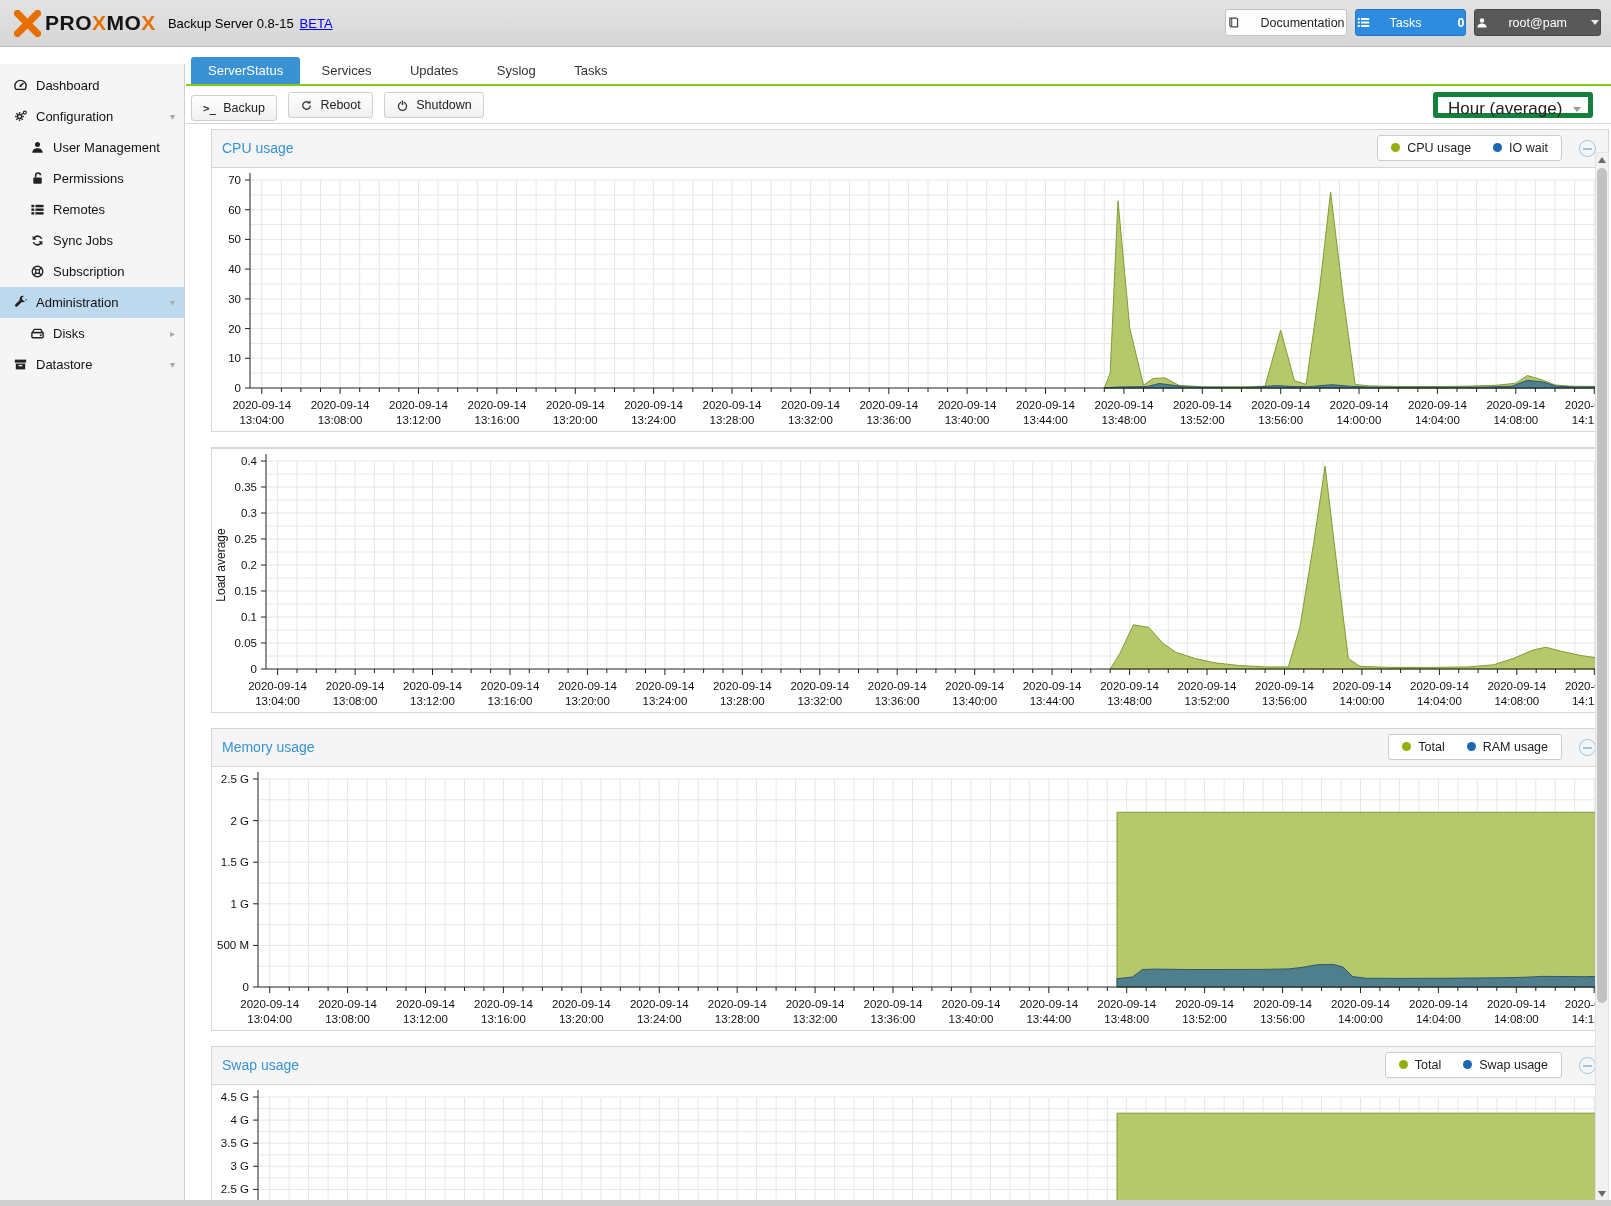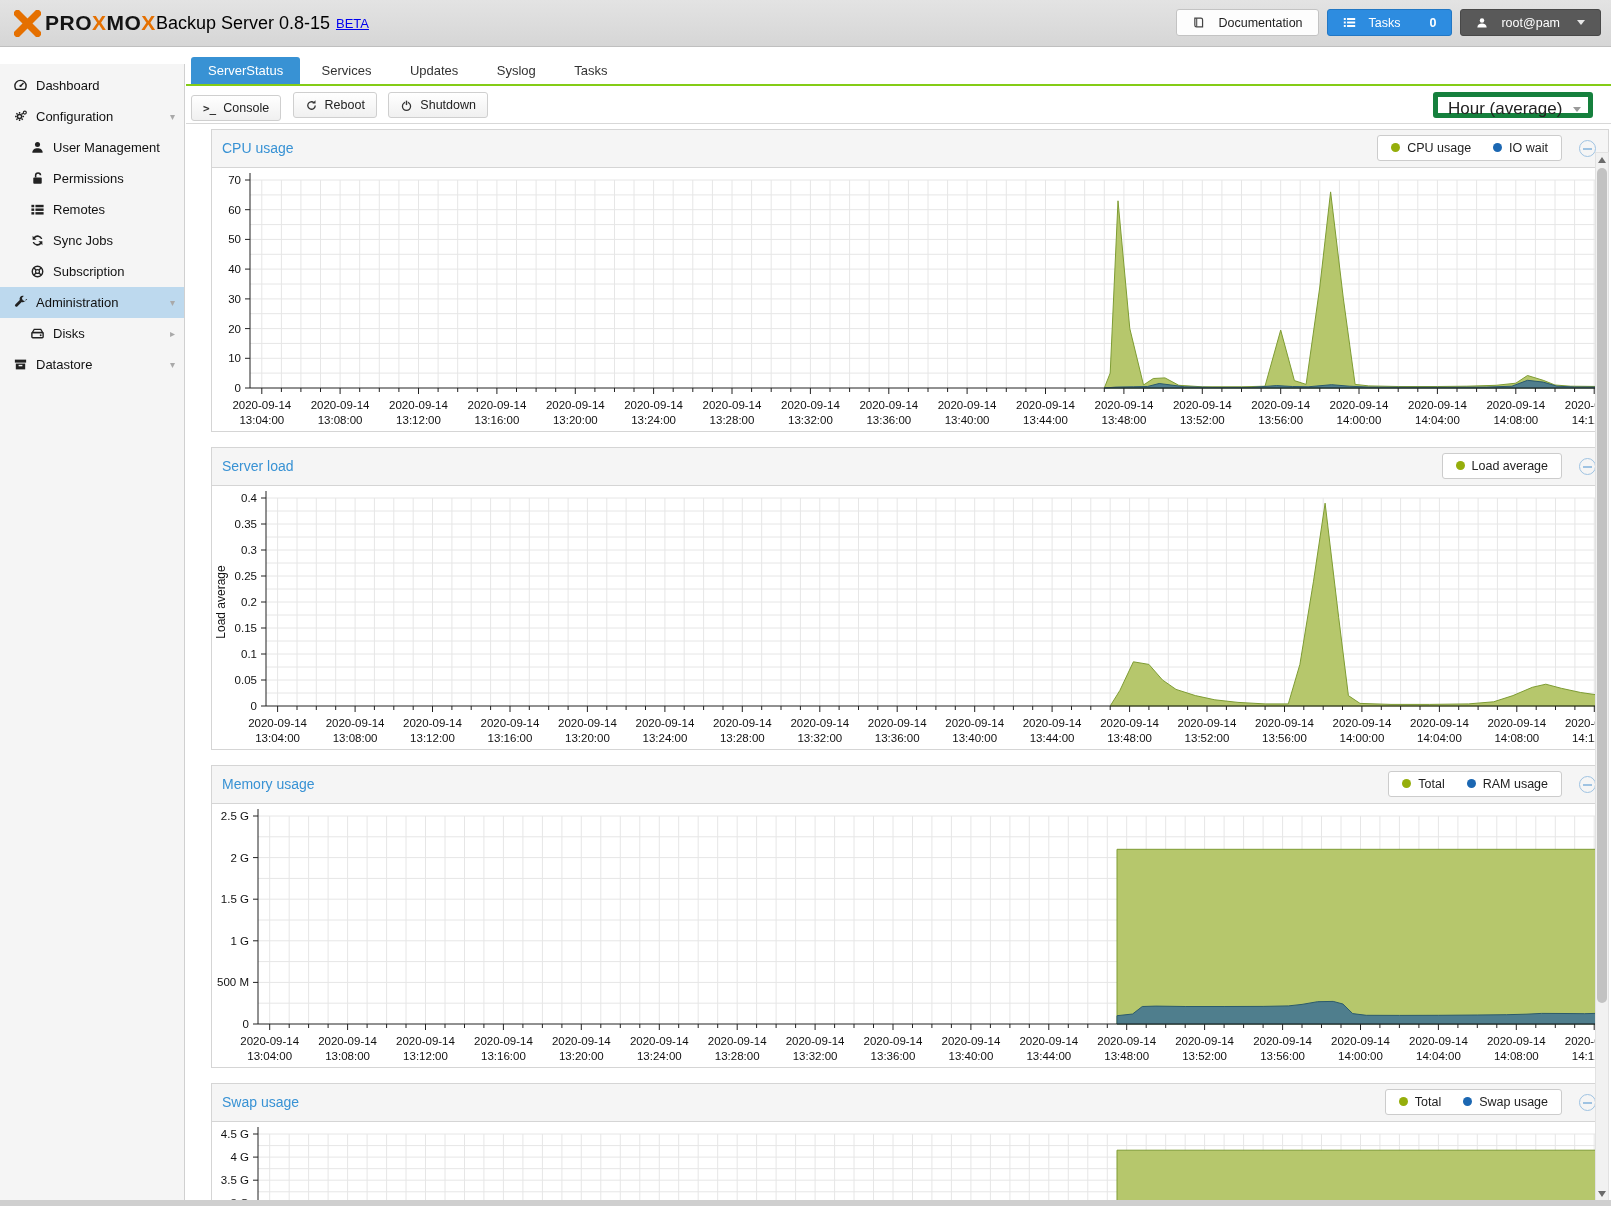--- a/index.html
+++ b/index.html
@@ -6,24 +6,24 @@
   html,body { width:1611px; height:1206px; overflow:hidden; background:#fff;
     font-family:"Liberation Sans", sans-serif; color:#1a1a1a; }
 
   
   .topbar { position:absolute; left:0; top:0; width:1611px; height:47px;
     background:linear-gradient(#e3e3e3,#d6d6d6); border-bottom:1px solid #bfbfbf;
     display:flex; align-items:center; }
   .logo { display:flex; align-items:center; margin-left:14px; }
   .logo-word { font-weight:bold; font-size:21px; letter-spacing:.5px; color:#141414; margin-left:4px; }
   .logo-word .lx { color:#e57000; }
-  .product { font-size:18px; color:#000; }
+  .product { font-size:13px; margin-left:12px; color:#000; }
   .beta { font-size:13px; margin-left:6px; color:#0000ee; text-decoration:underline; cursor:pointer; }
   .topbar-right { position:absolute; right:10px; top:9px; display:flex; gap:8px; }
-  .tb-btn { display:inline-flex; align-items:center; gap:13px; height:27px; padding:0 15px;
+  .tb-btn { display:inline-flex; align-items:center; gap:20px; height:27px; padding:0 1px;
     border-radius:3px; font-size:12.5px; border:1px solid #c3c3c3; cursor:pointer;
     font-family:"Liberation Sans", sans-serif; }
   .btn-doc { background:#fdfdfd; color:#222; }
   .btn-tasks { background:#2d8ce0; border-color:#2277c4; color:#fff; }
   .btn-tasks b { margin-left:16px; font-size:12.5px; }
   .btn-user { background:#595959; border-color:#484848; color:#fff; }
   .caret { width:0; height:0; border-left:4px solid transparent; border-right:4px solid transparent;
     border-top:5px solid #e8e8e8; margin-left:4px; display:inline-block; }
 
   
@@ -234,21 +234,21 @@
     <div class="tab active">ServerStatus</div>
     <div class="tab">Services</div>
     <div class="tab">Updates</div>
     <div class="tab">Syslog</div>
     <div class="tab">Tasks</div>
   </div>
 
   <div class="toolbar">
     <button class="t-btn">
       <span class="console-glyph">&gt;_</span>
-      <span>Console</span>
+      <span>Backup</span>
     </button>
     <button class="t-btn">
       <svg width="13" height="13" viewBox="0 0 16 16">
         <path d="M12.6 8a4.6 4.6 0 1 1-1.6-3.5" fill="none" stroke="#333" stroke-width="1.6"></path>
         <path d="M12.9 1.6v3.8H9.1z" fill="#333"></path>
       </svg>
       <span>Reboot</span>
     </button>
     <button class="t-btn">
       <svg width="13" height="13" viewBox="0 0 16 16">
@@ -483,27 +483,20 @@
             <text x="1225.4" y="256" text-anchor="middle" font-size="11.5" fill="#111">14:04:00</text>
             <text x="1303.8" y="241" text-anchor="middle" font-size="11.5" fill="#111">2020-09-14</text>
             <text x="1303.8" y="256" text-anchor="middle" font-size="11.5" fill="#111">14:08:00</text>
             <text x="1382.2" y="241" text-anchor="middle" font-size="11.5" fill="#111">2020-09-14</text>
             <text x="1382.2" y="256" text-anchor="middle" font-size="11.5" fill="#111">14:12:00</text>
           </svg>
         </div>
     </div>
 
     <div class="panel">
-      <div class="panel-hd">
-        <span class="panel-title">Server load</span>
-        <div class="legend">
-          <span class="litem"><i class="dot" style="background: rgb(149, 174, 11);"></i><span>Load average</span></span>
-        </div>
-        <span class="collapse-tool"></span>
-      </div>
       <div class="chart">
           <svg width="1396" height="264" xmlns="http://www.w3.org/2000/svg">
             <line x1="54" y1="207.0" x2="1390" y2="207.0" stroke="#e6e6e6"></line>
             <line x1="54" y1="194.0" x2="1390" y2="194.0" stroke="#e6e6e6"></line>
             <line x1="54" y1="181.0" x2="1390" y2="181.0" stroke="#e6e6e6"></line>
             <line x1="54" y1="168.0" x2="1390" y2="168.0" stroke="#e6e6e6"></line>
             <line x1="54" y1="155.0" x2="1390" y2="155.0" stroke="#e6e6e6"></line>
             <line x1="54" y1="142.0" x2="1390" y2="142.0" stroke="#e6e6e6"></line>
             <line x1="54" y1="129.0" x2="1390" y2="129.0" stroke="#e6e6e6"></line>
             <line x1="54" y1="116.0" x2="1390" y2="116.0" stroke="#e6e6e6"></line>

